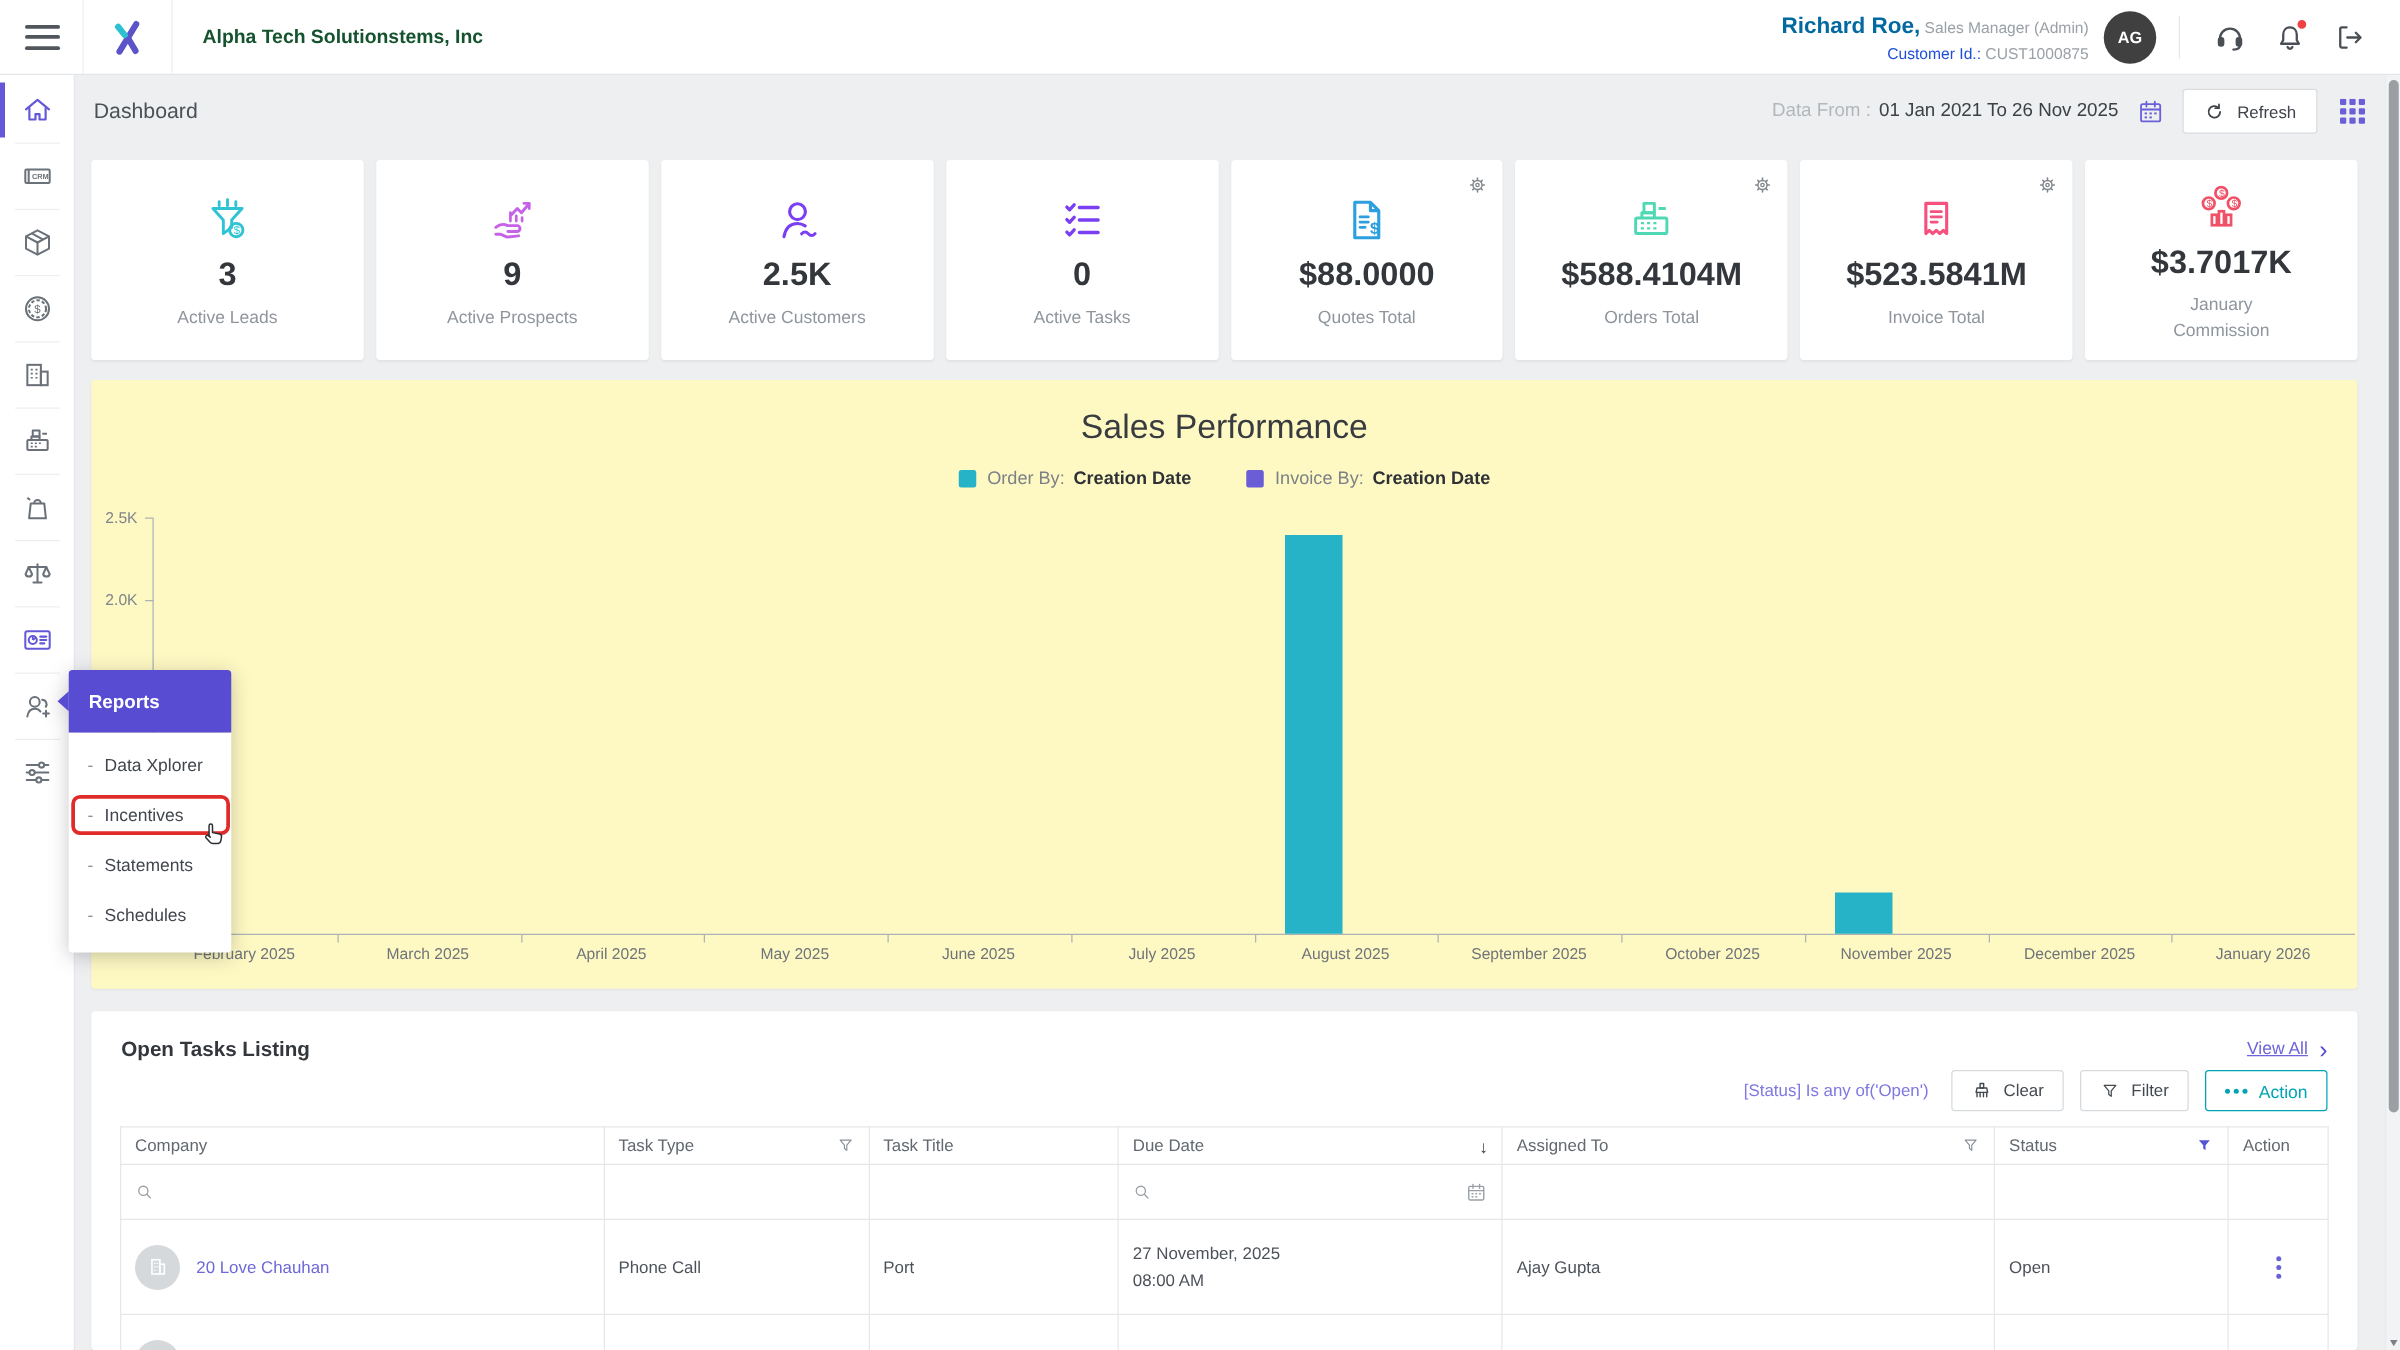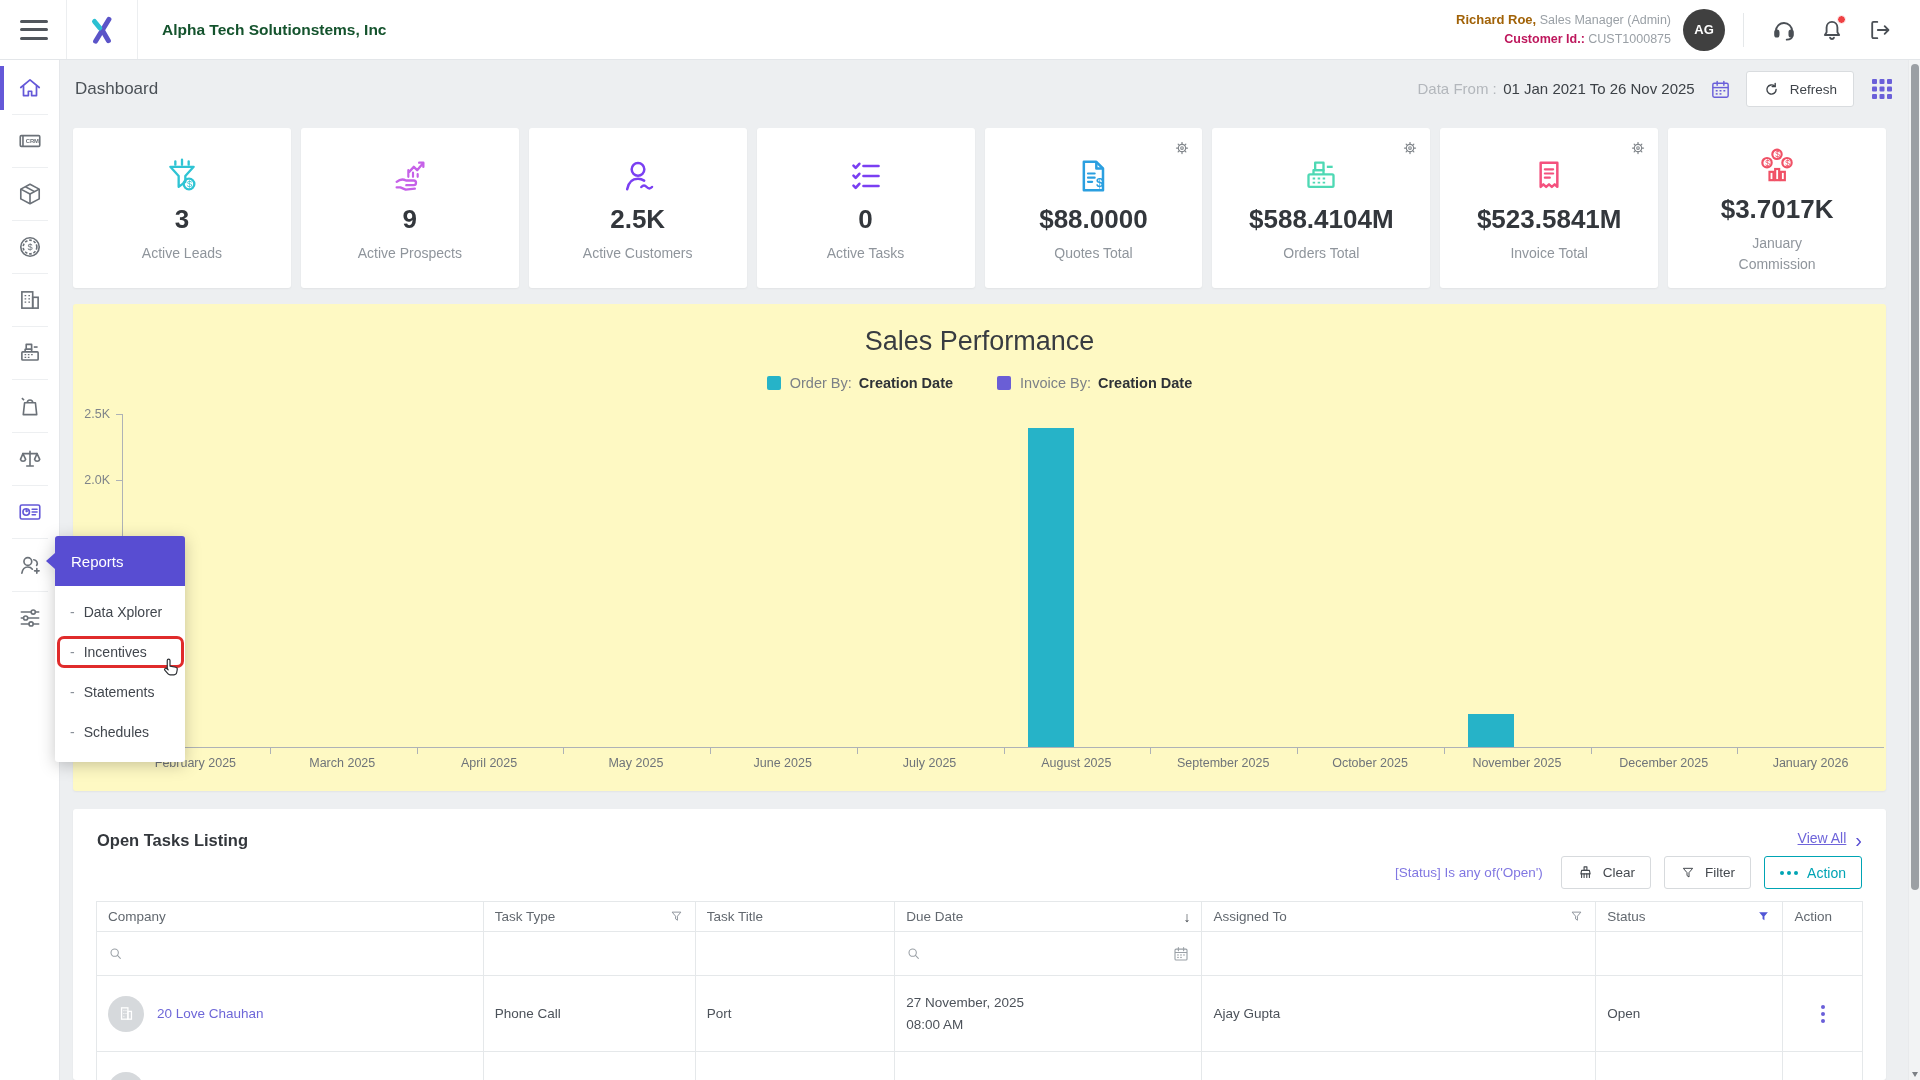--- a/index.html
+++ b/index.html
@@ -10,23 +10,23 @@
   
   .header { position:absolute; top:0; left:0; width:1920px; height:60px; background:#fff;
             border-bottom:1px solid #e3e6e9; display:flex; align-items:center; z-index:40; }
   .hamburger { margin-left:20px; width:28px; height:20px; display:flex; flex-direction:column; justify-content:space-between; cursor:pointer; }
   .hamburger i { display:block; height:3px; background:#51565c; border-radius:2px; }
   .vdiv { width:1px; height:59px; background:#eceef0; margin-left:18px; }
   .logo-wrap { padding:0 20px; }
   .company-name { margin-left:24px; font-size:15.5px; font-weight:bold; color:#14532d; }
   .header-right { margin-left:auto; display:flex; align-items:center; padding-right:16px; }
   .user-block { text-align:right; line-height:1.5; margin-right:12px; font-size:12.5px; }
-  .user-name { font-weight:bold; color:#a16207; font-size:13px; }
+  .user-name { font-weight:bold; color:#0369a1; font-size:18px; }
   .user-role { color:#9aa0a6; }
-  .cust-label { font-weight:bold; color:#be185d;margin-top:38px; }
+  .cust-label { font-weight:normal; color:#1d4ed8;margin-top:38px; }
   .cust-val { color:#9aa0a6; }
   .avatar { width:42px; height:42px; border-radius:50%; background:#404040; color:#fff; font-size:13px; font-weight:bold;
             display:flex; align-items:center; justify-content:center; }
   .hdr-div { width:1px; height:34px; background:#e5e8ea; margin:0 16px 0 18px; }
   .hdr-icon { color:#4a4f55; margin:0 11px; cursor:pointer; position:relative; }
   .bell-dot { position:absolute; top:-2px; right:-1px; width:9px; height:9px; border-radius:50%; background:#ef4043; border:1.5px solid #fff; }
 
   
   .sidebar { position:absolute; top:60px; left:0; width:60px; height:1020px; background:#fff;
              border-right:1px solid #e5e7ea; z-index:30; display:flex; flex-direction:column; align-items:center; padding-top:2px; }
@@ -69,21 +69,21 @@
   .slot { flex:1; height:100%; display:flex; align-items:flex-end; justify-content:center; gap:6px; position:relative; }
   .slot::after { content:""; position:absolute; bottom:-7px; left:0; width:1px; height:6px; background:#aeb2b6; }
   .bar { width:46px; }
   #months { position:absolute; left:49px; right:2px; top:452px; display:flex; }
   .mlabel { flex:1; text-align:center; font-size:12.5px; color:#6f747a; }
   .ytick { position:absolute; left:-7px; width:7px; height:1px; background:#aeb2b6; }
   .ytick span { position:absolute; right:13px; top:-7px; font-size:12.5px; color:#7f848a; white-space:nowrap; }
 
   
   .flyout { position:absolute; left:55px; top:536px; width:130px; z-index:60; filter:drop-shadow(0 3px 8px rgba(0,0,0,.22)); }
-  .fly-head { height:50px; background:#584dd2; color:#fff; font-weight:normal; font-size:15px; display:flex; align-items:center;
+  .fly-head { height:50px; background:#584dd2; color:#fff; font-weight:bold; font-size:15px; display:flex; align-items:center;
               padding-left:16px; border-radius:3px 3px 0 0; position:relative; }
   .fly-head::before { content:""; position:absolute; left:-9px; top:17px;
                       border-top:8px solid transparent; border-bottom:8px solid transparent; border-right:9px solid #584dd2; }
   .fly-body { background:#fff; padding:6px 0 10px; border-radius:0 0 3px 3px; }
   .fly-item { height:40px; display:flex; align-items:center; padding-left:15px; font-size:14px; color:#41464d; position:relative; cursor:pointer; }
   .fly-item::before { content:"-"; color:#8a9099; margin-right:9px; }
   .fly-item.hl::after { content:""; position:absolute; inset:4px 1px 4px 2px; border:3px solid #e02b2b; border-radius:7px; }
   .hand { position:absolute; right:4px; bottom:-6px; z-index:2; }
 
   

